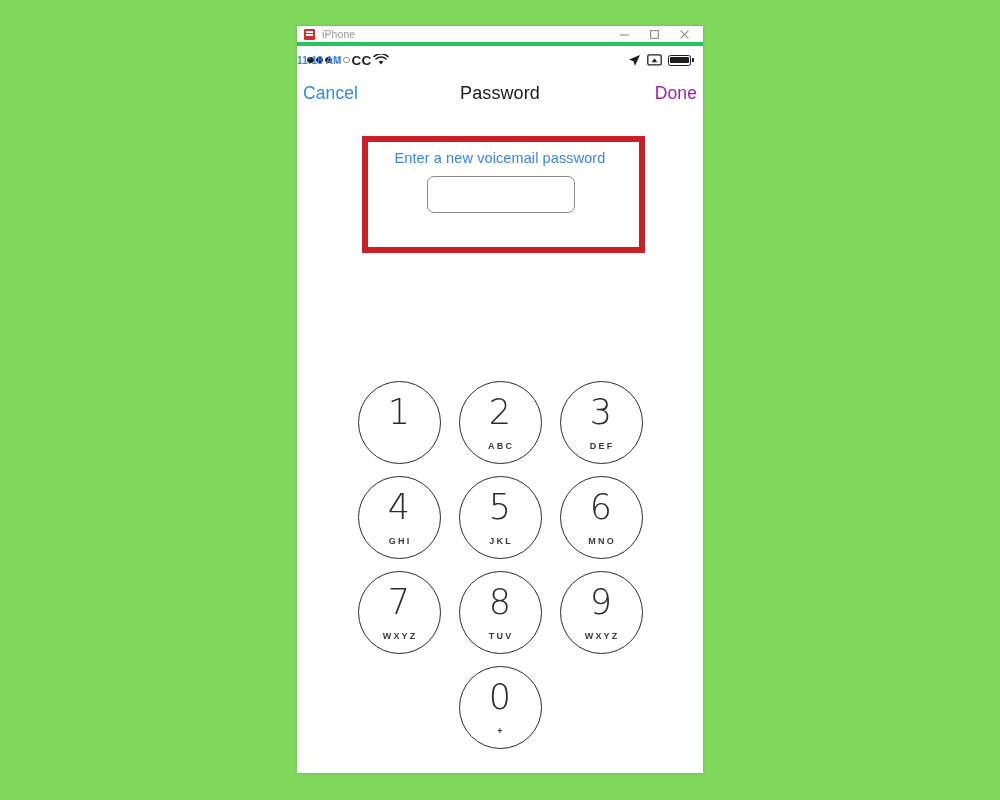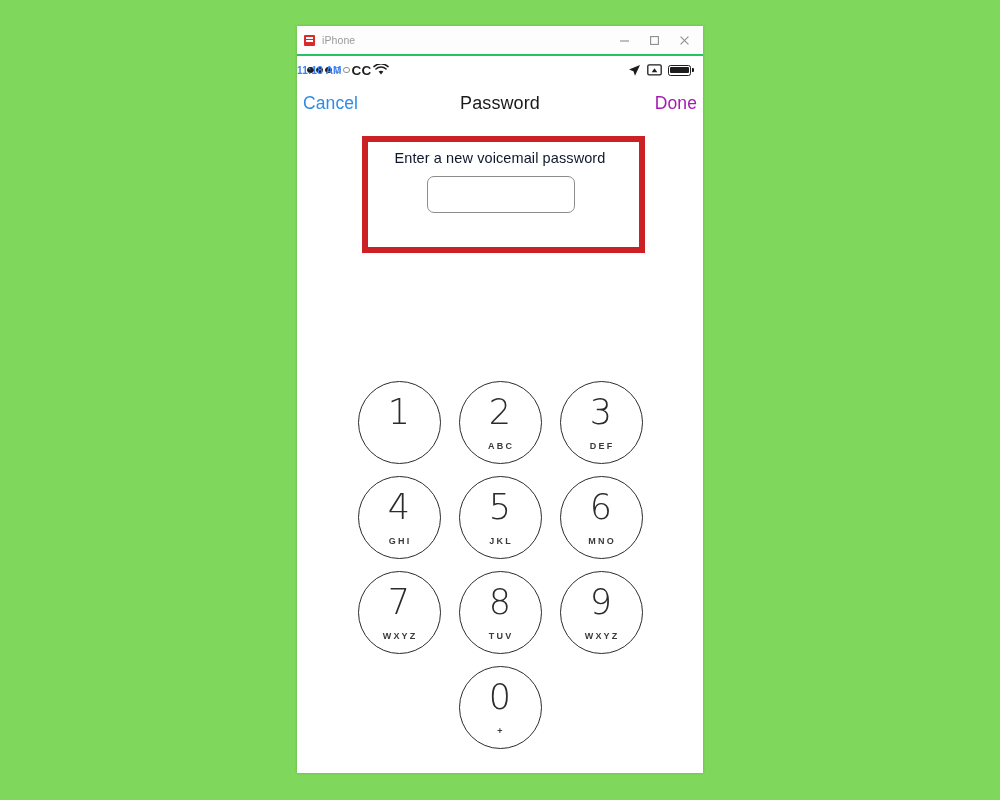--- a/index.html
+++ b/index.html
@@ -24,23 +24,23 @@
     width: 406px;
     height: 747px;
     background: #ffffff;
     box-shadow: 0 0 3px rgba(0,0,0,0.18);
     overflow: hidden;
   }
 
   
   #window-titlebar {
     position: relative;
-    height: 30px;
+    height: 20px;
     background: #fdfdfd;
-    border-bottom: 2px solid #22c55e;
+    border-bottom: 4px solid #22c55e;
     display: flex;
     align-items: center;
     padding: 0 4px 0 7px;
   }
   #app-icon {
     width: 11px;
     height: 11px;
     background: #d92b2b;
     border-radius: 1px;
     flex: 0 0 auto;
@@ -198,21 +198,21 @@
     border: 6px solid #cc2027;
     background: transparent;
   }
 
   #password-prompt {
     position: absolute;
     left: 0; right: 0;
     top: 124px;
     text-align: center;
     font-size: 14.5px;
-    color: #0f172a;
+    color: #3b82f6;
     letter-spacing: .1px;
   }
 
   #password-input {
     position: absolute;
     left: 130px;
     top: 150px;
     width: 148px;
     height: 37px;
     border: 1.6px solid #8c8c8c;

